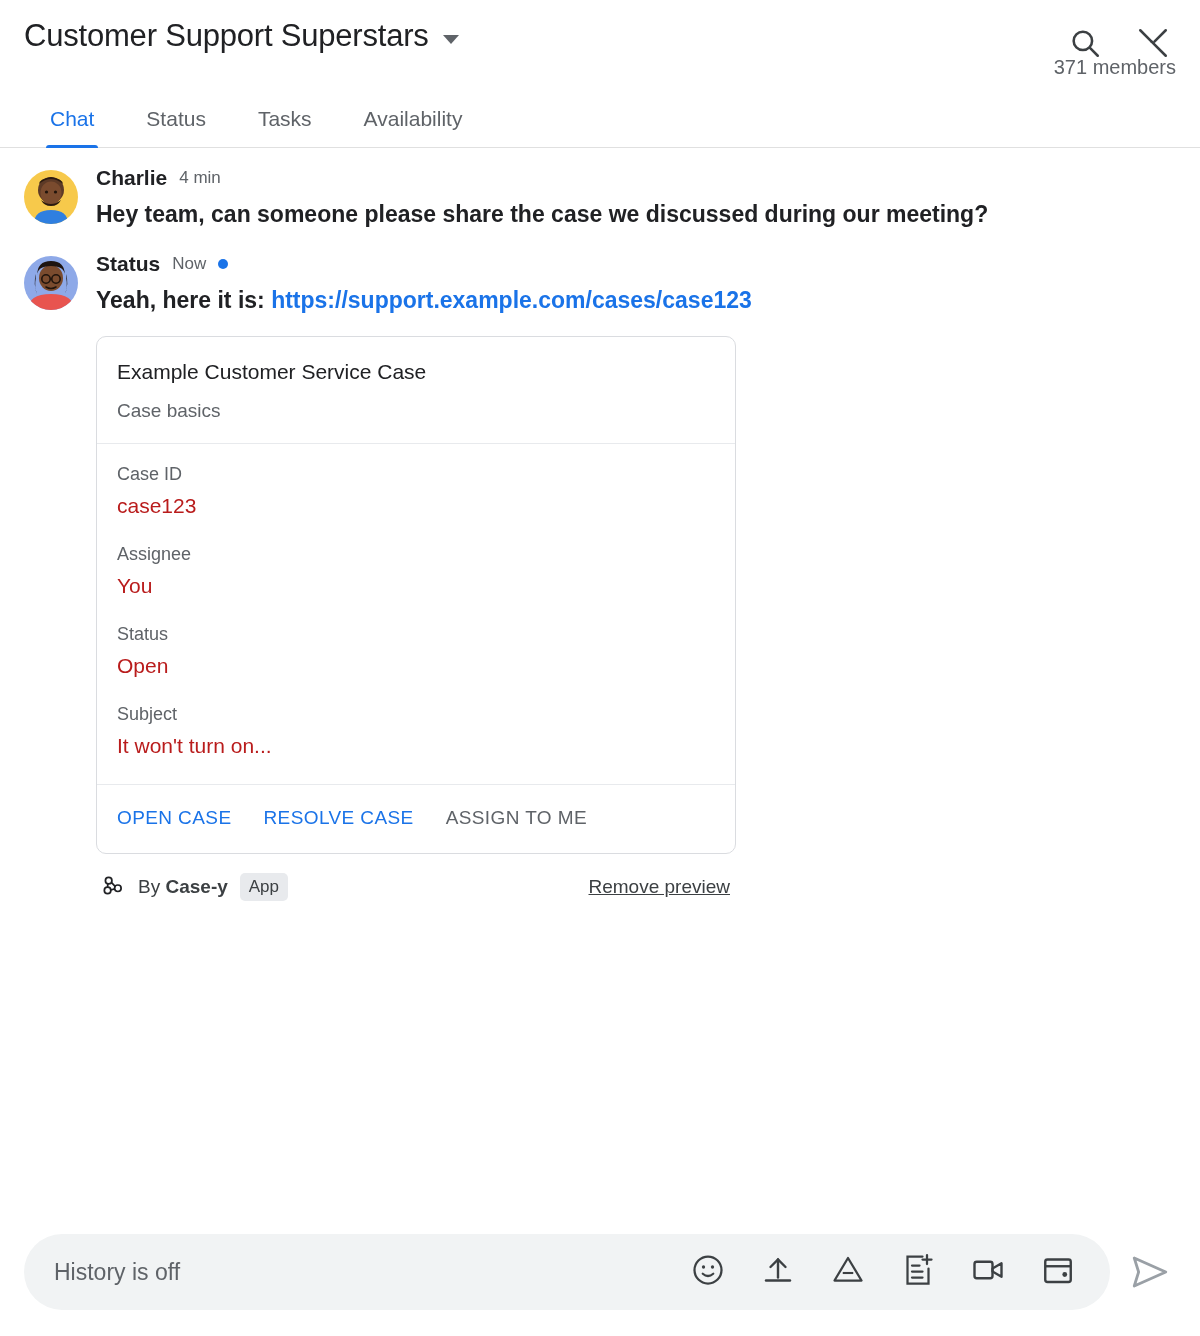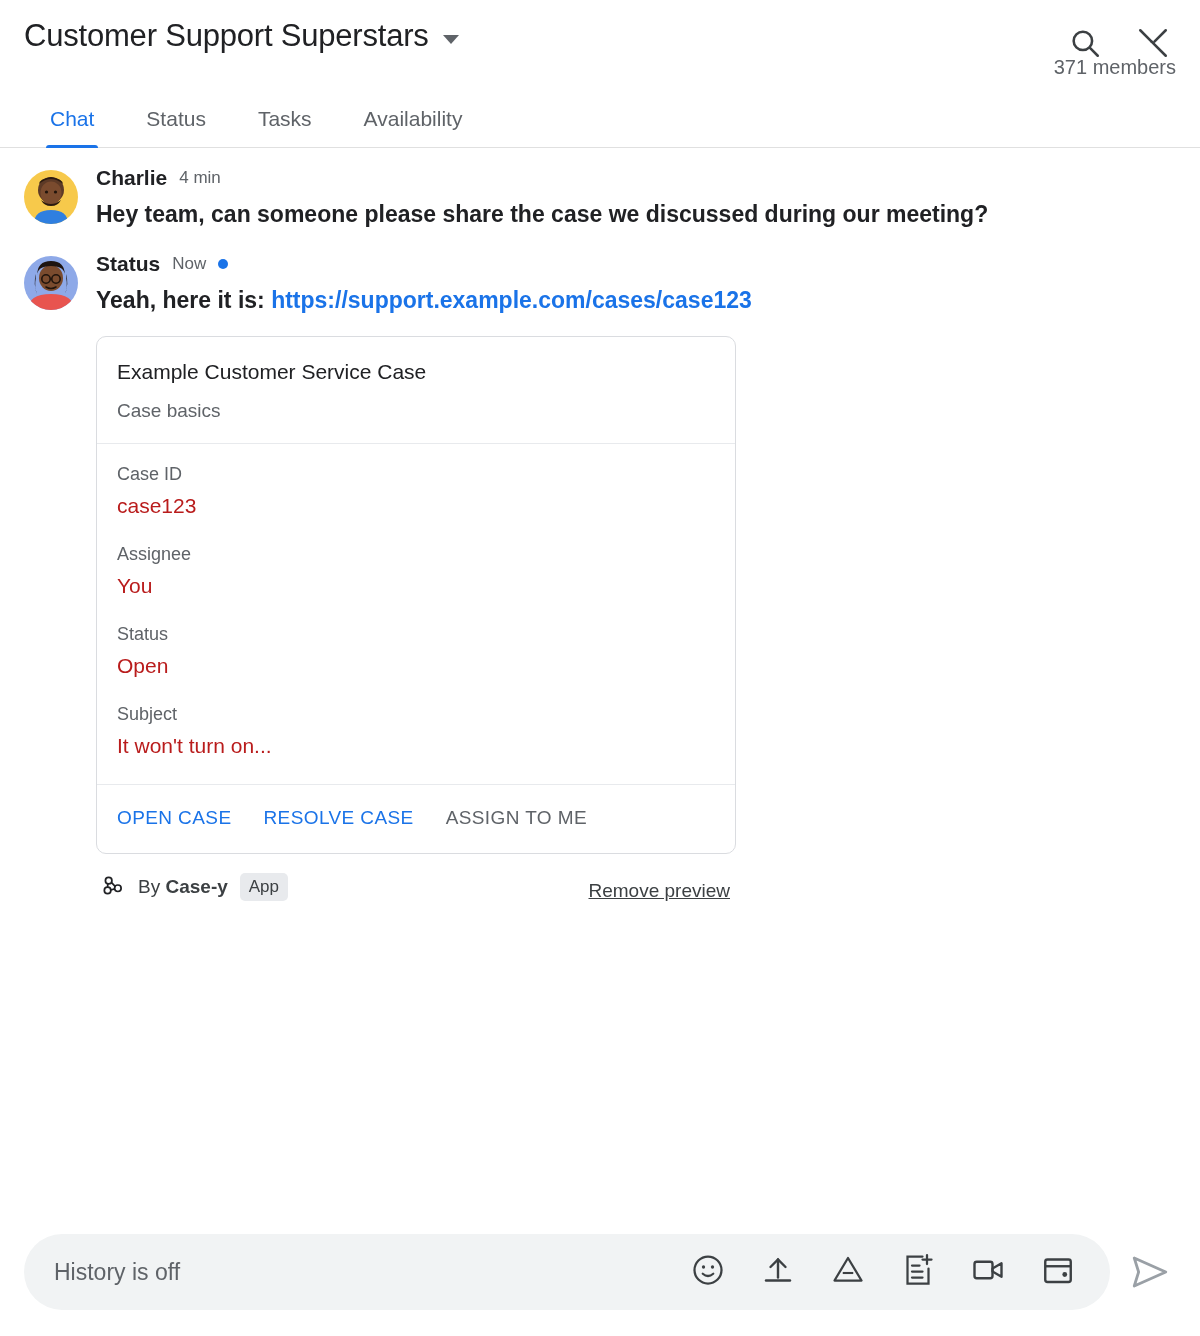--- a/index.html
+++ b/index.html
@@ -196,21 +196,21 @@
     background: none;
     border: none;
     padding: 0;
     font-family: inherit;
   }
   .card-btn.disabled { color: #5f6368; cursor: default; }
 
   
   .attribution {
     display: flex;
-    align-items: flex-end;
+    align-items: center;
     width: 640px;
     margin-top: 18px;
     padding-left: 4px;
   }
   .attr-left {
     display: flex;
     align-items: center;
     gap: 12px;
   }
   .attr-text {

